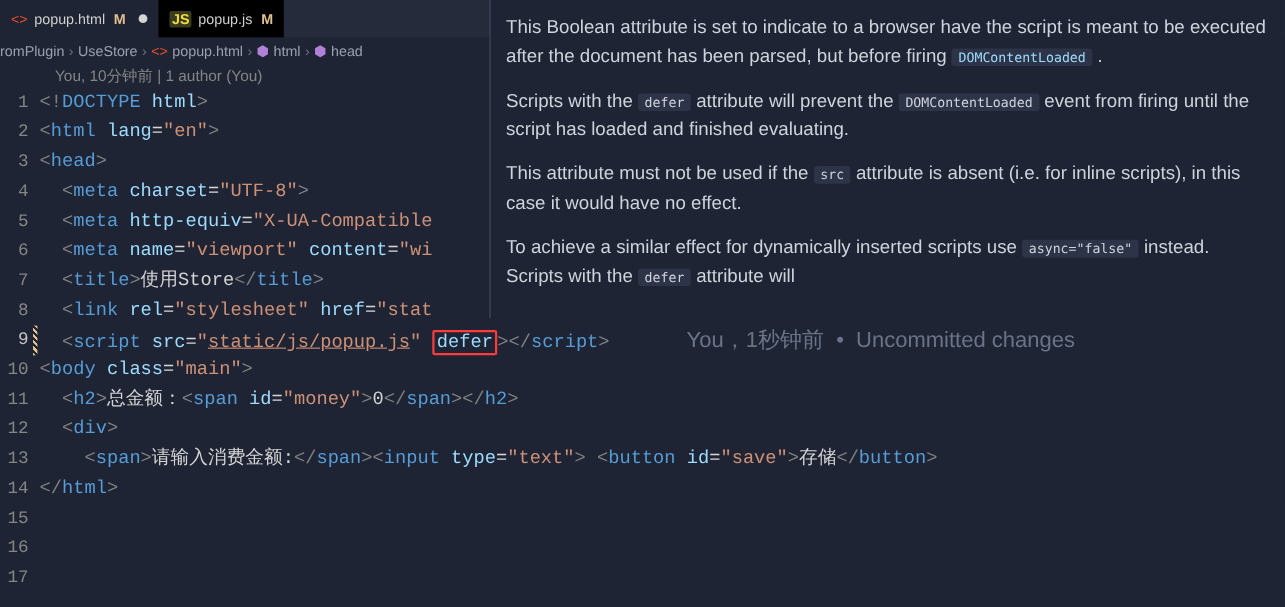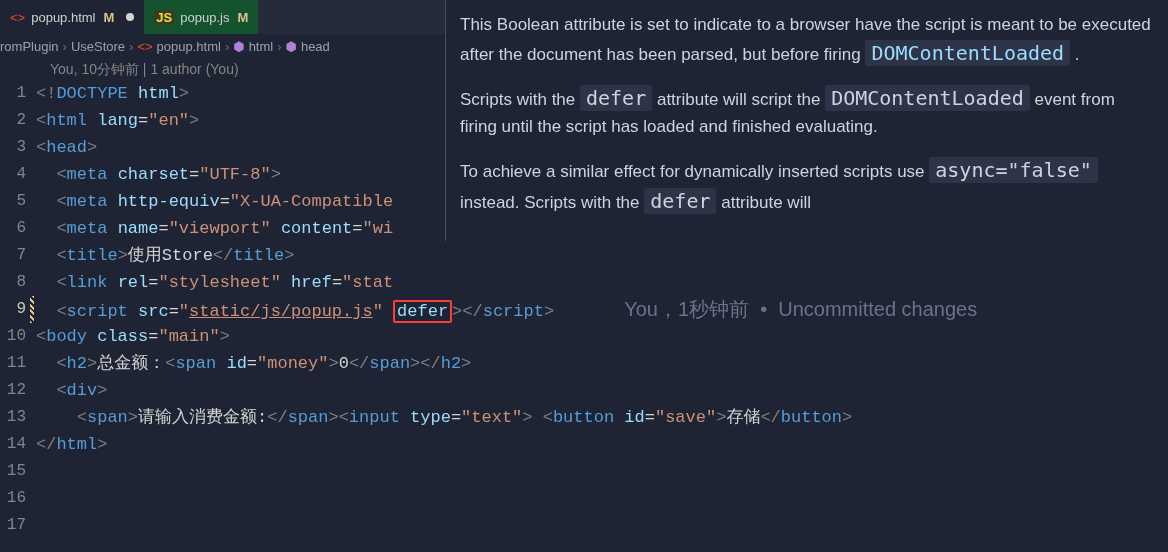--- a/index.html
+++ b/index.html
@@ -4,21 +4,21 @@
 <style>
   * { margin: 0; padding: 0; box-sizing: border-box; }
   body {
     width: 1168px; height: 552px;
     background: #1e2433; color: #d4d4d4;
     font-family: Consolas, "Courier New", monospace;
     font-size: 17px; overflow: hidden; position: relative;
   }
   
   .tabs { display: flex; height: 34px; background: #252b3b; font-family: "Segoe UI", sans-serif; font-size: 13px; }
-  .tab { display: flex; align-items: center; gap: 6px; padding: 0 10px; background: #14532d; position: relative; color: #d0d0d0; }
+  .tab { display: flex; align-items: center; gap: 6px; padding: 0 10px; background: #000000; position: relative; color: #d0d0d0; }
   .tab.active { background: #1e2433; }
   .tab .icon { font-size: 13px; }
   .tab .mod { color: #e2c08d; font-weight: bold; margin-left: 2px; }
   .tab .dirty { width: 8px; height: 8px; border-radius: 50%; background: #d4d4d4; margin-left: 6px; }
   .icon-html { color: #e44d26; }
   .icon-js   { color: #f1dd3f; font-weight: bold; background:#3a3c1f; padding:0 2px; border-radius:2px; font-size:11px;}
   
   .crumbs { display: flex; align-items: center; gap: 4px; height: 24px; padding-left: 0px; font-family: "Segoe UI", sans-serif; font-size: 13px; color: #9aa0b0; }
   .crumbs .sep { color: #6a7080; }
   .crumbs .bi { color: #b180d7; }
@@ -45,21 +45,21 @@
   .hover {
     position: absolute; top: 0; left: 445px; width: 723px;
     background: #1e2433; border-left: 1px solid #454c63;
     padding: 6px 14px 8px 14px;
     font-family: "Segoe UI", sans-serif; font-size: 17px; line-height: 1.55;
     color: #cfd3dc;
   }
   .hover p { margin: 6px 0 14px 0; }
   .hover code {
     font-family: Consolas, monospace; background: #2d3448;
-    padding: 1px 6px; border-radius: 3px; font-size: 20px;
+    padding: 1px 6px; border-radius: 3px; font-size: 12px;
   }
   .hover code.hl { color: #9cdcfe; }
 </style>
 </head>
 <body>
 
 <div class="tabs">
   <div class="tab active">
     <span class="icon icon-html">&lt;&gt;</span>
     <span>popup.html</span>
@@ -125,18 +125,21 @@
 <div class="line">    <span class="c-gray">&lt;</span><span class="c-tag">span</span><span class="c-gray">&gt;</span><span class="c-txt">请输入消费金额:</span><span class="c-gray">&lt;/</span><span class="c-tag">span</span><span class="c-gray">&gt;</span><span class="c-gray">&lt;</span><span class="c-tag">input </span><span class="c-attr">type</span><span class="c-txt">=</span><span class="c-str">"text"</span><span class="c-gray">&gt;</span><span> </span><span class="c-gray">&lt;</span><span class="c-tag">button </span><span class="c-attr">id</span><span class="c-txt">=</span><span class="c-str">"save"</span><span class="c-gray">&gt;</span><span class="c-txt">存储</span><span class="c-gray">&lt;/</span><span class="c-tag">button</span><span class="c-gray">&gt;</span></div>
 <div class="line"><span class="c-gray">&lt;/</span><span class="c-tag">html</span><span class="c-gray">&gt;</span></div>
   </div>
 </div>
 
 <div class="hover">
   <p>
     <span>This Boolean attribute is set to indicate to a browser have the script is meant to be executed after the document has been parsed, but before firing </span><code class="hl">DOMContentLoaded</code><span> .</span>
   </p>
   <p>
-    <span>Scripts with the </span><code>defer</code><span> attribute will script the </span><code>DOMContentLoaded</code><span> event from firing until the script has loaded and finished evaluating.</span>
+    <span>Scripts with the </span><code>defer</code><span> attribute will prevent the </span><code>DOMContentLoaded</code><span> event from firing until the script has loaded and finished evaluating.</span>
+  </p>
+  <p>
+    <span>This attribute must not be used if the </span><code>src</code><span> attribute is absent (i.e. for inline scripts), in this case it would have no effect.</span>
   </p>
   <p style="margin-bottom:16px">
     <span>To achieve a similar effect for dynamically inserted scripts use </span><code>async="false"</code><span> instead. Scripts with the </span><code>defer</code><span> attribute will</span>
   </p>
 </div>
 
 </body></html>

